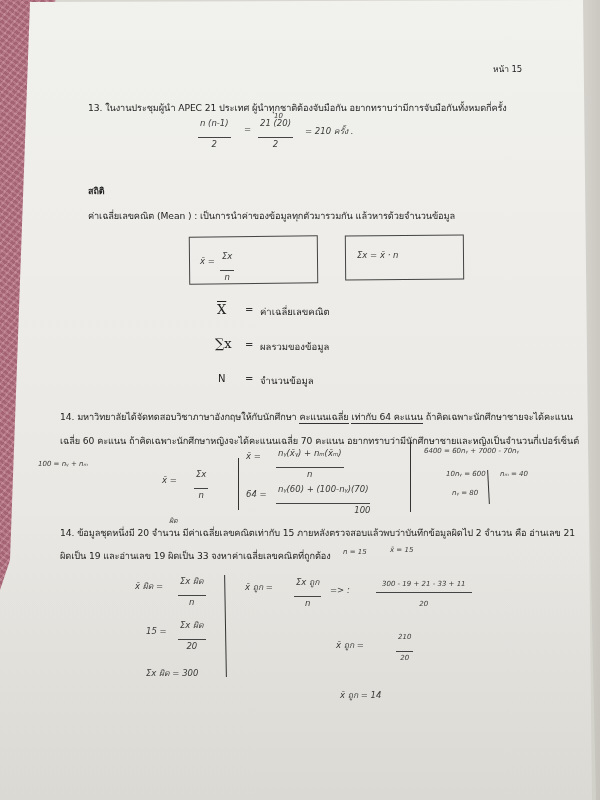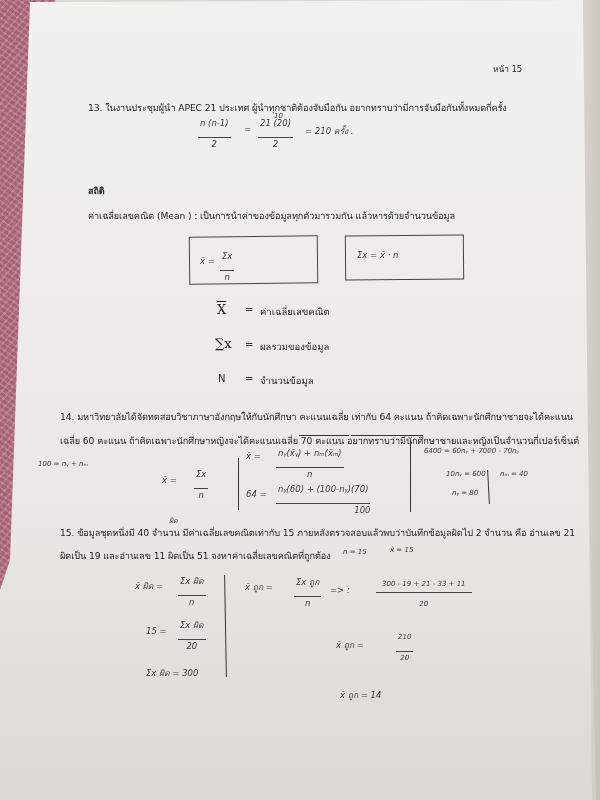--- a/index.html
+++ b/index.html
@@ -58,21 +58,21 @@
 
     .frac { position: absolute; display: flex; flex-direction: column; align-items: center; }
     .frac .num { padding: 0 2px 8px; border-bottom: 1px solid #444; line-height: 11px; }
     .frac .den { line-height: 11px; padding-top: 1px; }
 
     .legend-sym { font-family: "DejaVu Serif", serif; font-size: 13px; color: #222; }
     .legend-eq { font-size: 10px; color: #333; }
     .legend-text { font-size: 9.5px; color: #222; }
     .overline { text-decoration: overline; }
 
-    .underline-hand { border-bottom: 1px solid #333; padding-bottom: 13px; }
+    .underline-hand { border-bottom: 1px solid #333; padding-bottom: 1px; }
 
     .vline { position: absolute; width: 1.3px; background: #333; }
   </style>
 </head>
 <body>
 
 <div class="fabric"></div>
 <div class="paper-under"></div>
 <div class="paper-edge-right"></div>
 <div class="paper"></div>
@@ -143,22 +143,22 @@
 </div>
 <div class="vline" style="left:410px; top:440px; height:72px;"></div>
 
 <div class="abs hand hand-sm" style="left:424px; top:447px;">6400 = 60nᵧ + 7000 - 70nᵧ</div>
 <div class="abs hand hand-sm" style="left:446px; top:470px;">10nᵧ = 600</div>
 <div class="abs hand hand-sm" style="left:452px; top:489px;">nᵧ = 80</div>
 <div class="vline" style="left:488px; top:470px; height:34px; transform:rotate(-3deg);"></div>
 <div class="abs hand hand-sm" style="left:500px; top:470px;">nₘ = 40</div>
 
 <div class="abs hand hand-sm" style="left:169px; top:515px;">ผิด</div>
-<div class="abs print" style="left:60px; top:525px;">15.  ข้อมูลชุดหนึ่งมี 40 จำนวน มีค่าเฉลี่ยเลขคณิตเท่ากับ 15  ภายหลังตรวจสอบแล้วพบว่าบันทึกข้อมูลผิดไป 2 จำนวน คือ อ่านเลข 21</div>
-<div class="abs print" style="left:60px; top:548px;">ผิดเป็น 19 และอ่านเลข 11 ผิดเป็น 51  จงหาค่าเฉลี่ยเลขคณิตที่ถูกต้อง</div>
+<div class="abs print" style="left:60px; top:525px;">14.  ข้อมูลชุดหนึ่งมี 20 จำนวน มีค่าเฉลี่ยเลขคณิตเท่ากับ 15  ภายหลังตรวจสอบแล้วพบว่าบันทึกข้อมูลผิดไป 2 จำนวน คือ อ่านเลข 21</div>
+<div class="abs print" style="left:60px; top:548px;">ผิดเป็น 19 และอ่านเลข 19 ผิดเป็น 33  จงหาค่าเฉลี่ยเลขคณิตที่ถูกต้อง</div>
 <div class="abs hand hand-sm" style="left:343px; top:548px;">n = 15</div>
 <div class="abs hand hand-sm" style="left:390px; top:546px;">x̄ = 15</div>
 
 <div class="abs hand" style="left:135px; top:579px;">x̄ ผิด =</div>
 <div class="frac hand" style="left:178px; top:576px;">
   <span class="num">Σx ผิด</span>
   <span class="den">n</span>
 </div>
 <div class="abs hand" style="left:146px; top:626px;">15 =</div>
 <div class="frac hand" style="left:178px; top:620px;">

